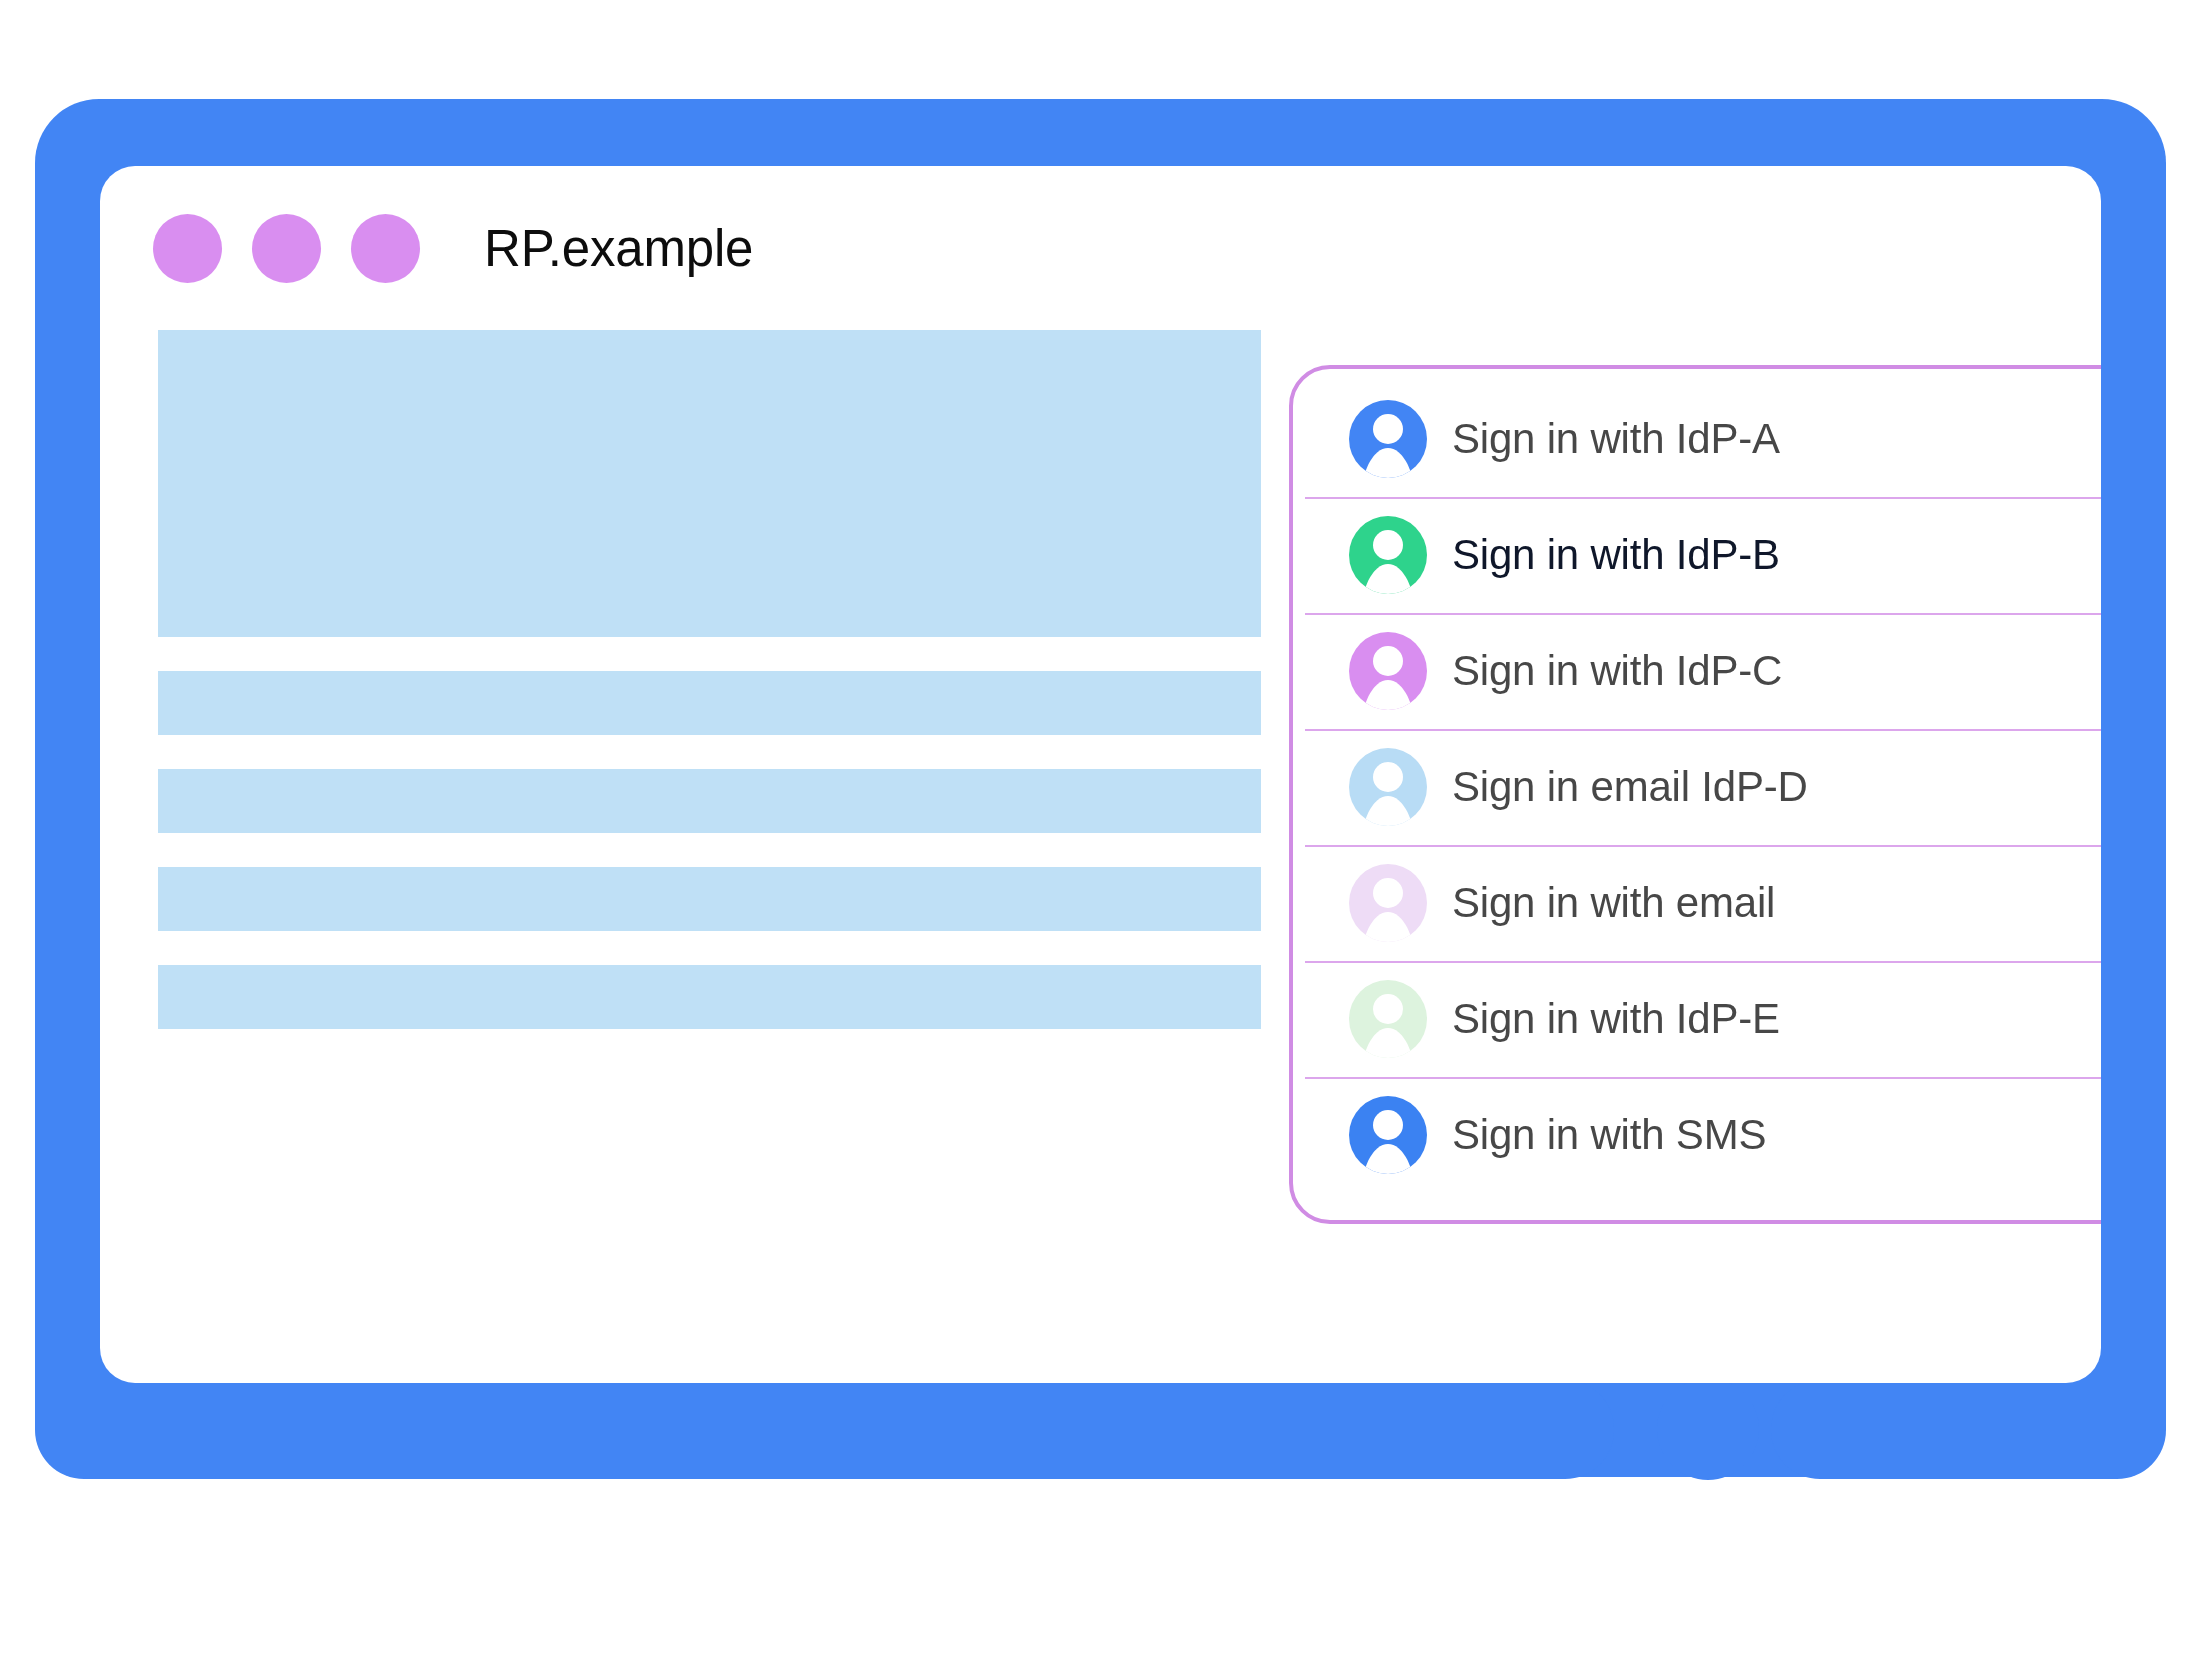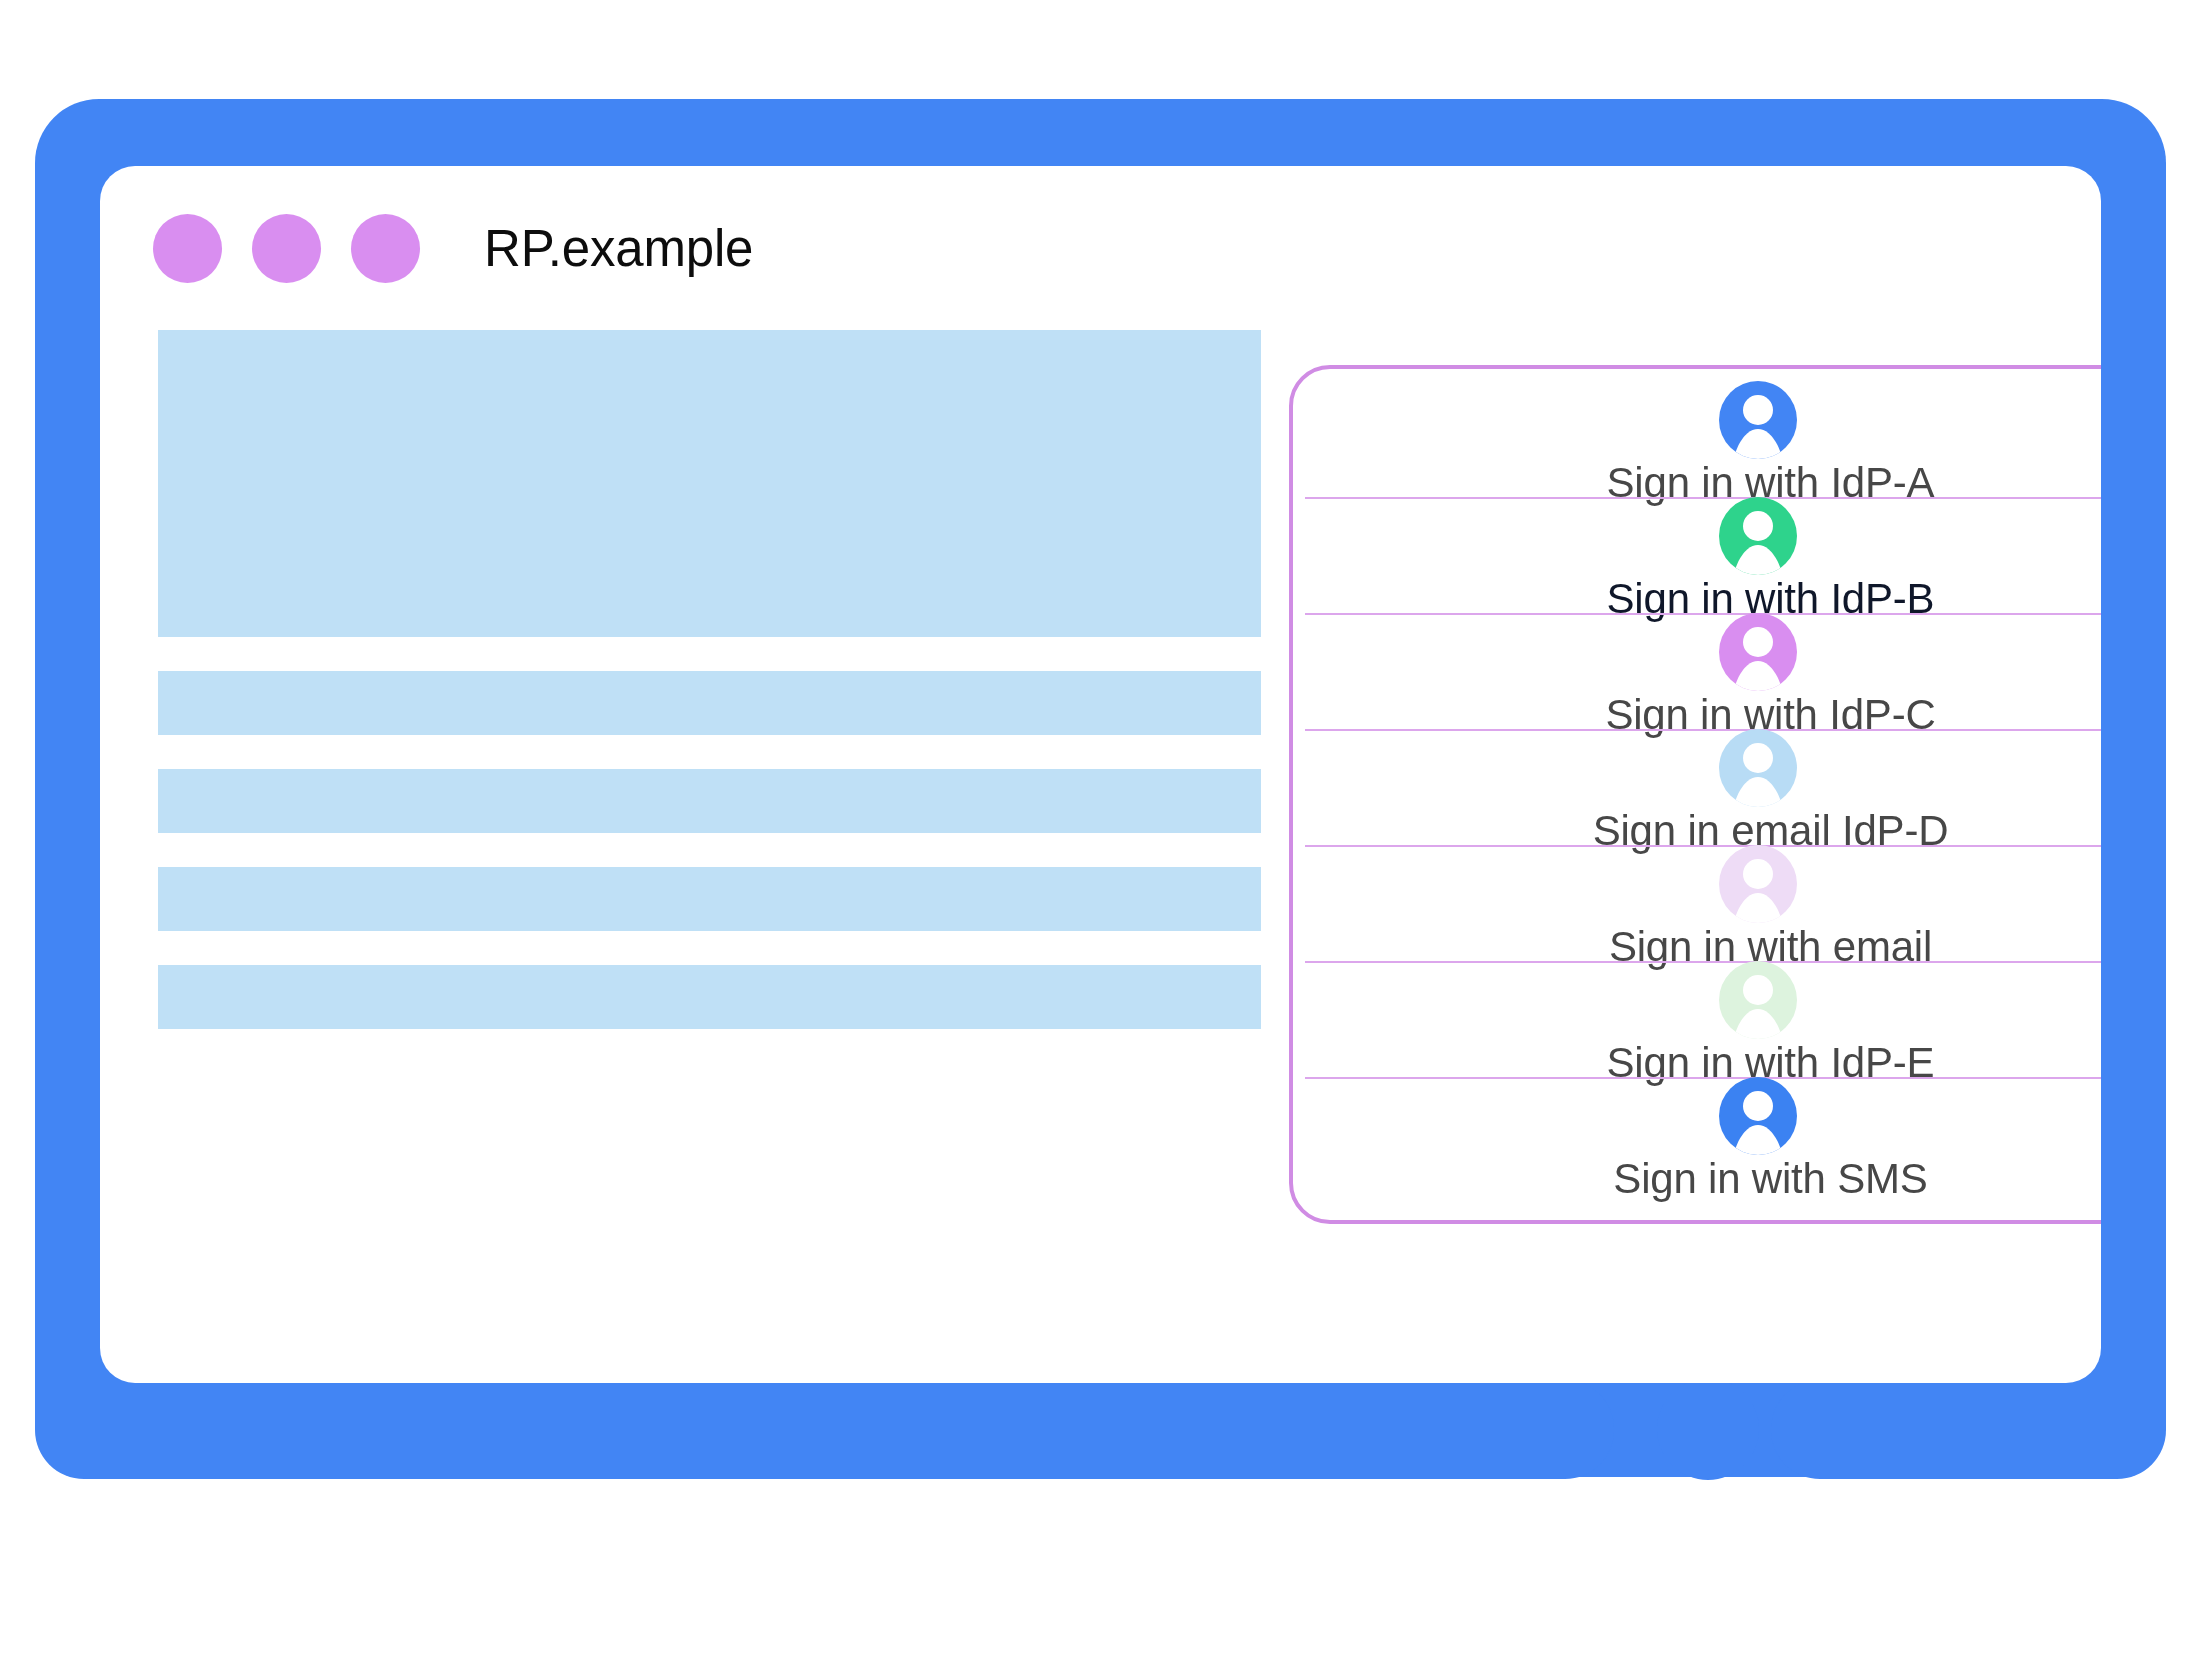--- a/index.html
+++ b/index.html
@@ -130,21 +130,20 @@
     padding: 12.4px 0 26.5px 0;
   }
   .signin-row {
     display: flex;
     align-items: center;
     height: 116px;
     padding-left: 56px;
     box-sizing: border-box;
     position: relative;
     cursor: pointer;
-    flex-direction: column;
   }
   .signin-row + .signin-row::before {
     content: "";
     position: absolute;
     left: 12.4px;
     right: -4.4px;
     top: 0;
     height: 1.8px;
     background: var(--divider, #dca6ec);
   }

